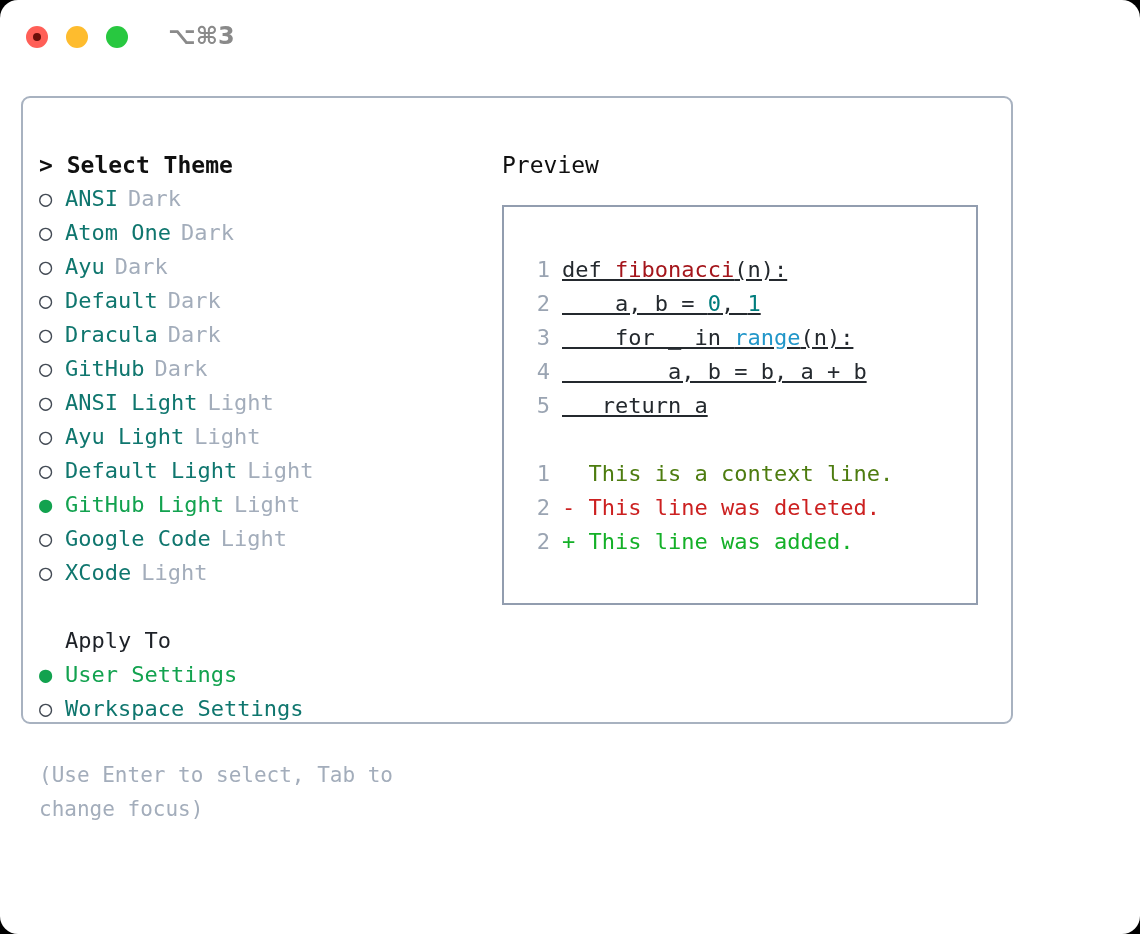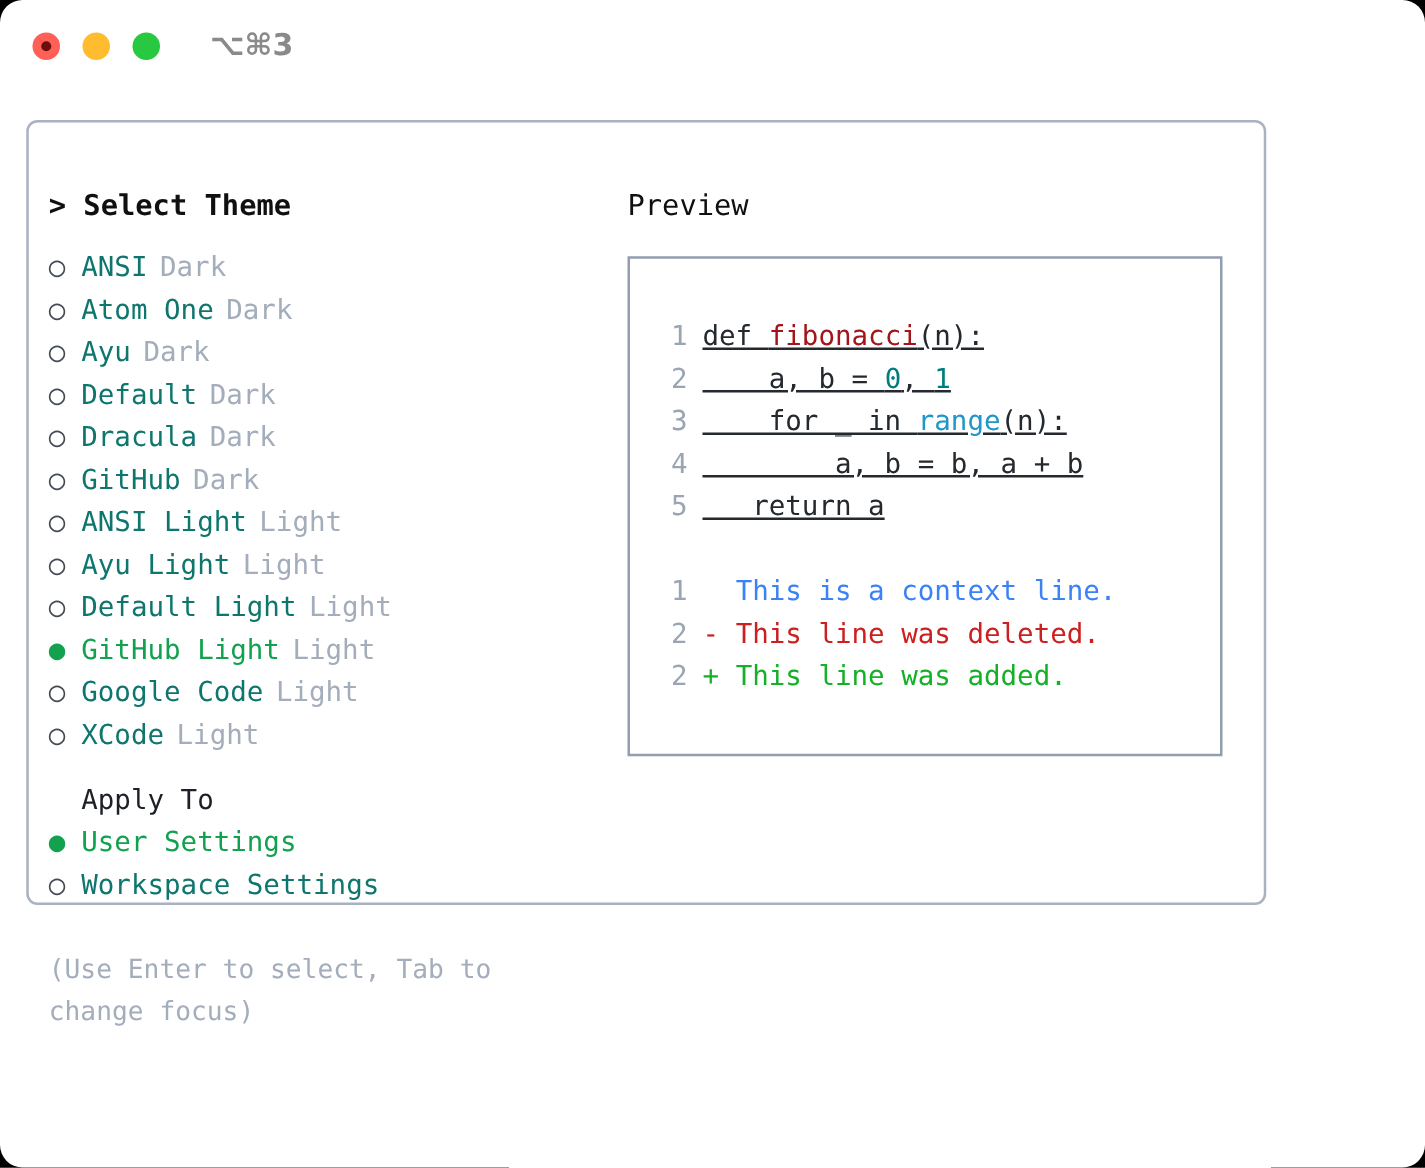--- a/index.html
+++ b/index.html
@@ -114,21 +114,20 @@
     line-height: 34px;
   }
   .bullet.hollow { color: #444b55; }
   .bullet.filled { color: #12a24f; }
 
   .row-label { color: #0f766e; }
   .row.selected .row-label { color: #12a24f; }
   .row-tag {
     color: #a3adbb;
     padding-left: 10px;
-    margin-top: 16px;
   }
 
   .section-head {
     height: 34px;
     line-height: 34px;
     font-size: 22px;
     color: #1d2127;
     padding-left: 26px;
     white-space: pre;
   }
@@ -181,21 +180,21 @@
     padding-right: 12px;
   }
   .code-text { color: #24292e; text-decoration: underline; }
   .blank-line { height: 34px; }
 
   .tok-fn    { color: #a4151b; }
   .tok-num   { color: #007d7d; }
   .tok-call  { color: #2196c9; margin-top: 36px; }
   .tok-plain { color: #24292e; }
 
-  .diff-ctx { color: #3b82f6; }
+  .diff-ctx { color: #4d7c0f; }
   .diff-del { color: #cc2020; }
   .diff-add { color: #14b028; }
 </style>
 </head>
 <body>
 
 <div class="window">
 
   <div class="titlebar">
     <div class="dots">

